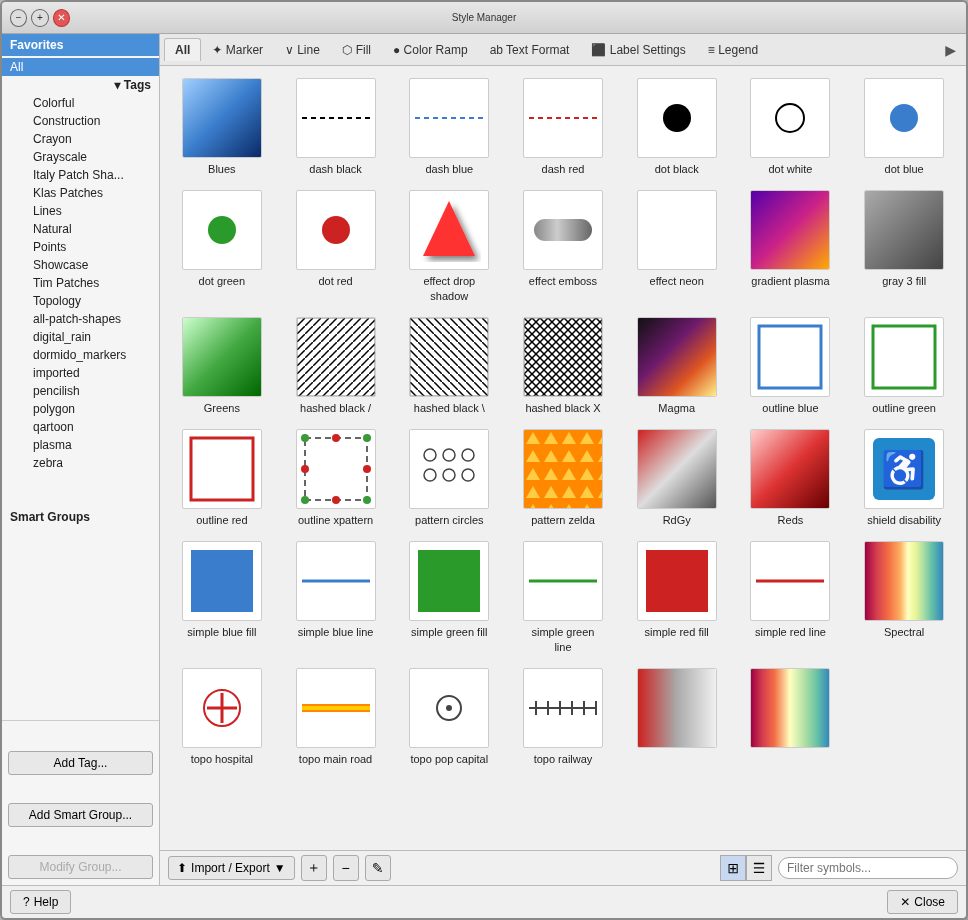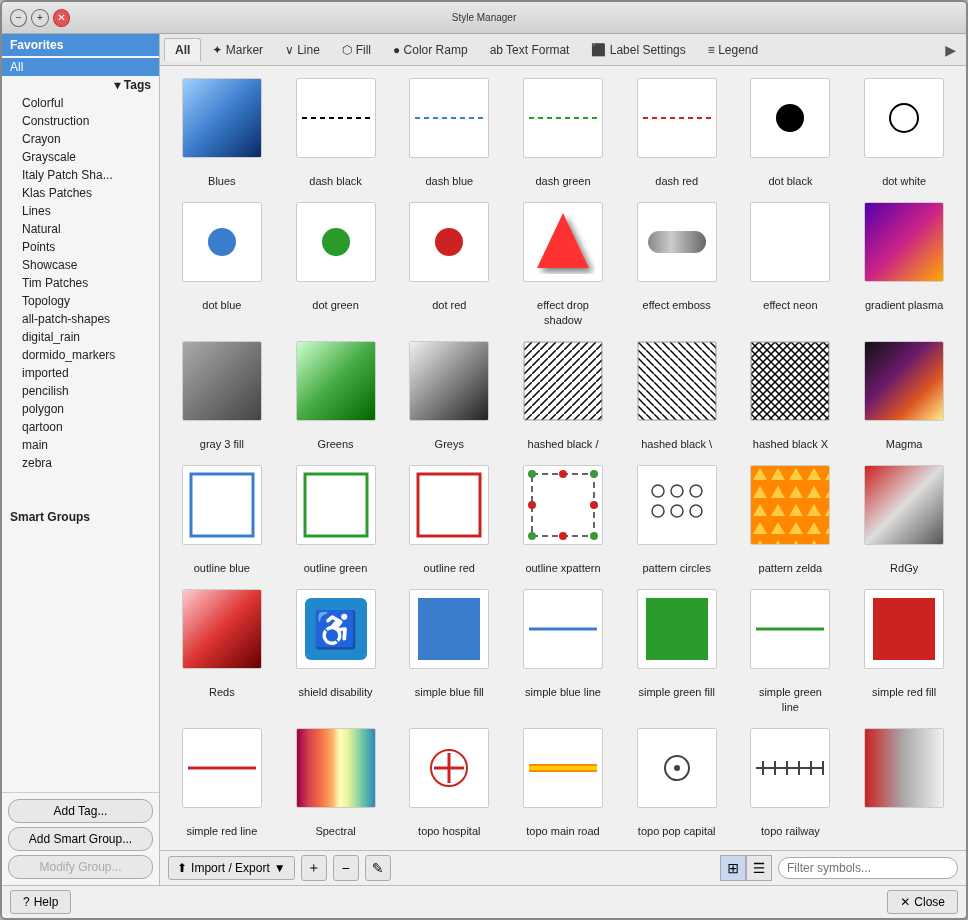--- a/index.html
+++ b/index.html
@@ -80,39 +80,40 @@
       overflow-y: auto;
       padding: 2px 0;
     }
     .sidebar-item {
       padding: 2px 8px;
       cursor: pointer;
       font-size: 12px;
       color: #222;
     }
     .sidebar-item.selected { background: #4a90d9; color: white; }
-    .sidebar-item.indent1 { padding-left: 20px; }
+    .sidebar-item.indent1 { padding-left: 20px; margin-left: 11px; }
     .sidebar-item.bold { font-weight: bold; margin-top: 36px; }
     .sidebar-item.tag-header { font-weight: bold; text-align: right; }
     
     .sidebar-bottom {
       padding: 6px;
       display: flex;
       flex-direction: column;
       gap: 4px;
       border-top: 1px solid #ccc;
     }
     .sidebar-btn {
       padding: 4px 8px;
       background: #e8e8e8;
       border: 1px solid #aaa;
-      border-radius: 11px;
+      border-radius: 3px;
       cursor: pointer;
       font-size: 12px;
       text-align: center;
+      margin-top: 24px;
     }
     .sidebar-btn.disabled { color: #aaa; cursor: default; }
     
     
     .right-panel {
       flex: 1;
       display: flex;
       flex-direction: column;
       overflow: hidden;
     }
@@ -188,21 +189,21 @@
       display: flex;
       align-items: center;
       justify-content: center;
       border-radius: 2px;
       overflow: hidden;
       flex-shrink: 0;
     }
     .symbol-label {
       font-size: 11px;
       text-align: center;
-      margin-top: 16px;
+      margin-top: 4px;
       color: #222;
       max-width: 80px;
       line-height: 1.3;
     }
     
     
     .bottom-bar {
       display: flex;
       align-items: center;
       padding: 4px 8px;
@@ -338,21 +339,21 @@
         <div class="sidebar-item indent1">Showcase</div>
         <div class="sidebar-item indent1">Tim Patches</div>
         <div class="sidebar-item indent1">Topology</div>
         <div class="sidebar-item indent1">all-patch-shapes</div>
         <div class="sidebar-item indent1">digital_rain</div>
         <div class="sidebar-item indent1">dormido_markers</div>
         <div class="sidebar-item indent1">imported</div>
         <div class="sidebar-item indent1">pencilish</div>
         <div class="sidebar-item indent1">polygon</div>
         <div class="sidebar-item indent1">qartoon</div>
-        <div class="sidebar-item indent1">main</div>
+        <div class="sidebar-item indent1">plasma</div>
         <div class="sidebar-item indent1">zebra</div>
         <div class="sidebar-item bold">Smart Groups</div>
       </div>
       <div class="sidebar-bottom">
         <button class="sidebar-btn">Add Tag...</button>
         <button class="sidebar-btn">Add Smart Group...</button>
         <button class="sidebar-btn disabled">Modify Group...</button>
       </div>
     </div>
 
@@ -401,28 +402,20 @@
 
             <div class="symbol-cell">
               <div class="symbol-preview">
                 <svg width="78" height="78">
                     <line x1="5" y1="39" x2="73" y2="39" stroke="#3a7dcc" stroke-width="2" stroke-dasharray="5,4"></line>
                   </svg>
               </div>
               <div class="symbol-label">dash blue</div>
             </div>
 
-            <div class="symbol-cell">
-              <div class="symbol-preview">
-                <svg width="78" height="78">
-                    <line x1="5" y1="39" x2="73" y2="39" stroke="#2a9a2a" stroke-width="2" stroke-dasharray="5,4"></line>
-                  </svg>
-              </div>
-              <div class="symbol-label">dash green</div>
-            </div>
 
             <div class="symbol-cell">
               <div class="symbol-preview">
                 <svg width="78" height="78">
                     <line x1="5" y1="39" x2="73" y2="39" stroke="#cc2222" stroke-width="2" stroke-dasharray="5,4"></line>
                   </svg>
               </div>
               <div class="symbol-label">dash red</div>
             </div>
 
@@ -561,34 +554,20 @@
                         <stop offset="50%" style="stop-color:#44aa44"></stop>
                         <stop offset="100%" style="stop-color:#006600"></stop>
                       </linearGradient>
                     </defs>
                     <rect width="78" height="78" fill="url(#greenGrad)"></rect>
                   </svg>
               </div>
               <div class="symbol-label">Greens</div>
             </div>
 
-            <div class="symbol-cell">
-              <div class="symbol-preview">
-                <svg width="78" height="78">
-                    <defs>
-                      <linearGradient id="greysGrad" x1="0%" y1="0%" x2="100%" y2="100%">
-                        <stop offset="0%" style="stop-color:#f0f0f0"></stop>
-                        <stop offset="100%" style="stop-color:#222"></stop>
-                      </linearGradient>
-                    </defs>
-                    <rect width="78" height="78" fill="url(#greysGrad)"></rect>
-                  </svg>
-              </div>
-              <div class="symbol-label">Greys</div>
-            </div>
 
             <div class="symbol-cell">
               <div class="symbol-preview">
                 <svg width="78" height="78">
                     <defs>
                       <pattern id="hSlash" width="8" height="8" patternUnits="userSpaceOnUse">
                         <line x1="0" y1="8" x2="8" y2="0" stroke="black" stroke-width="1.5"></line>
                       </pattern>
                     </defs>
                     <rect width="78" height="78" fill="url(#hSlash)" stroke="#888" stroke-width="1"></rect>

